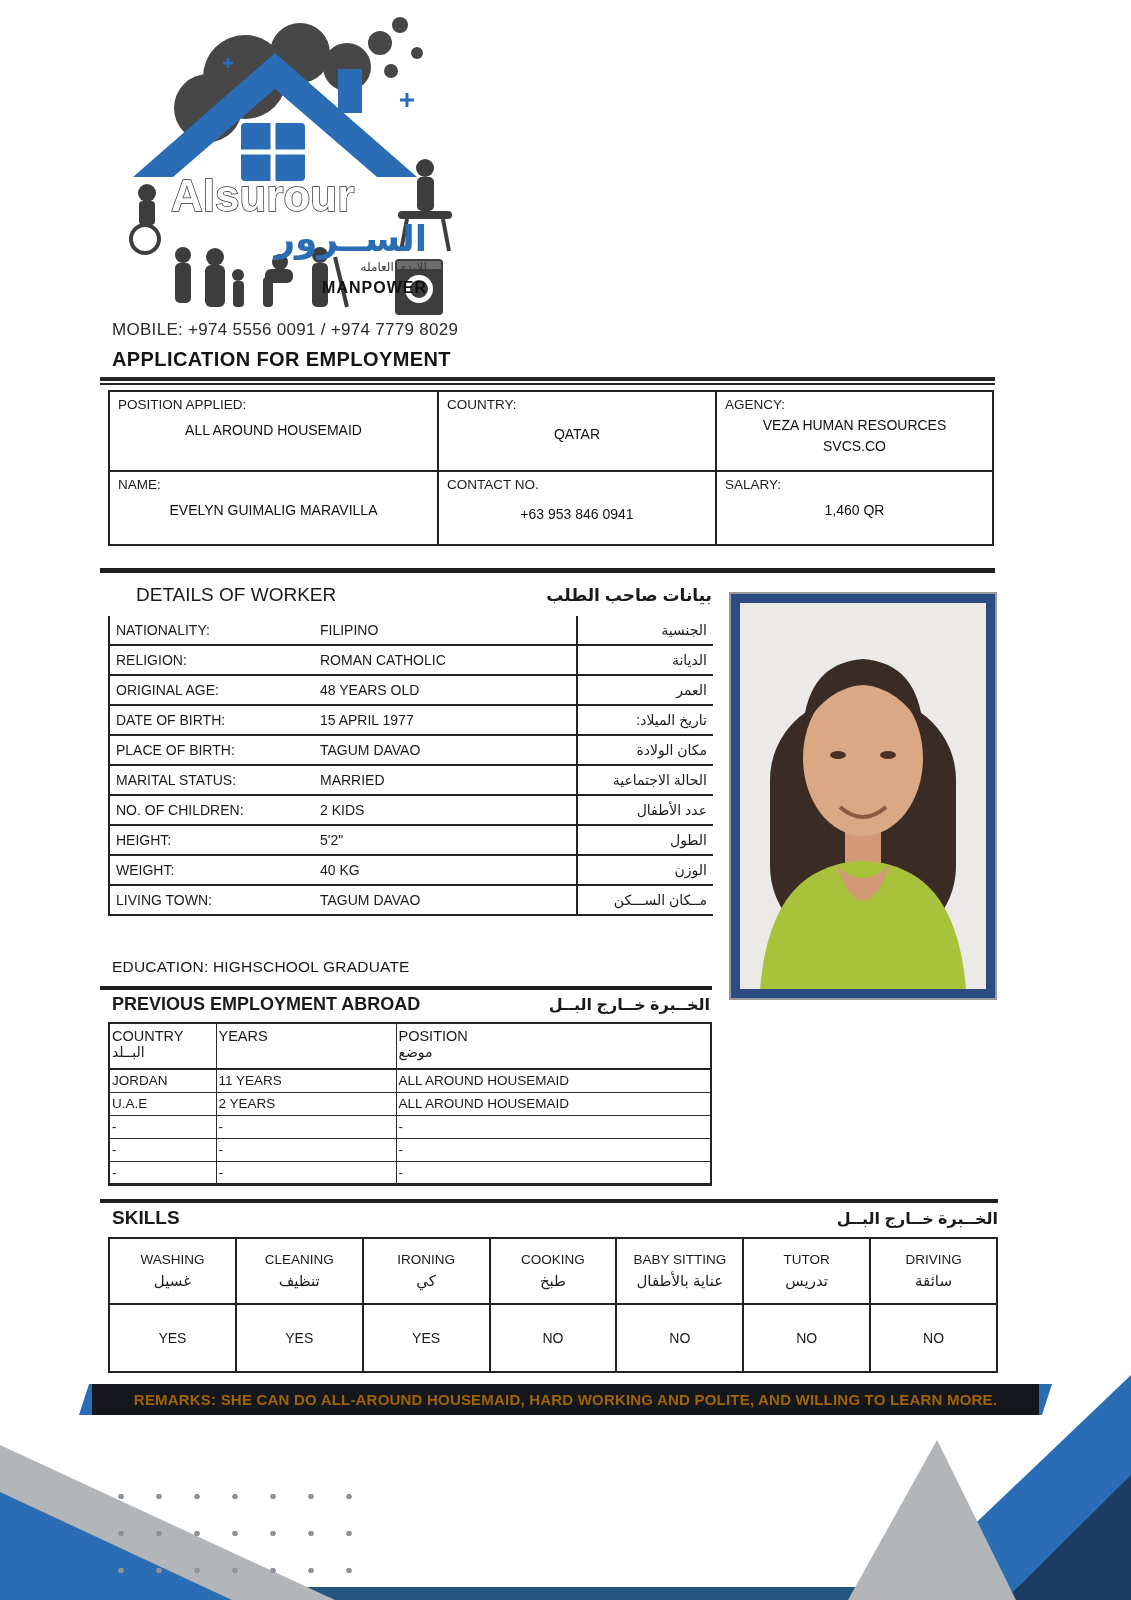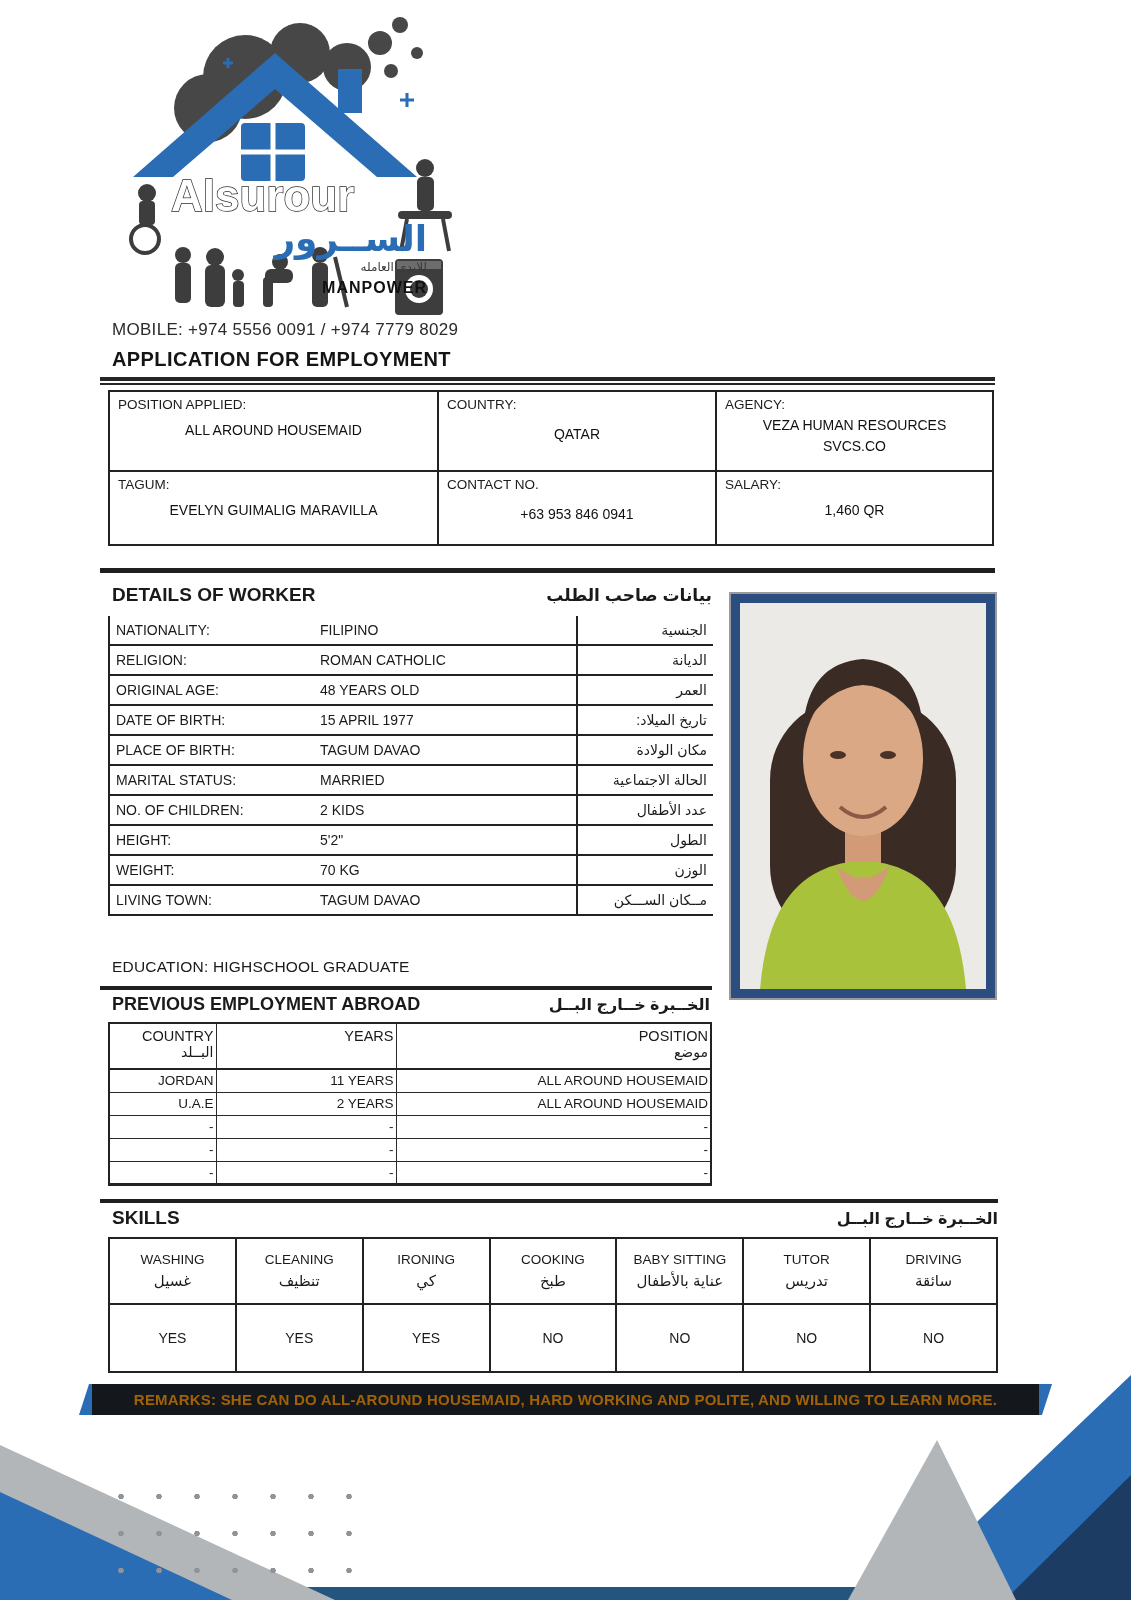--- a/index.html
+++ b/index.html
@@ -24,41 +24,41 @@
   .app-table tr:last-child td { height:74px; }
   .cell-label { font-size:13.5px; color:#1c1c1c; }
   .cell-value { text-align:center; margin-top:10px; font-size:14px; color:#111; }
   .agency-value { max-width:212px; margin:3px auto 0; line-height:1.5; }
   .contact-value { margin-top:14px; }
 
   .section-rule { left:100px; top:568px; width:895px; height:5px; background:#1f1f1f; }
 
   
   .details-head { left:112px; top:584px; width:600px; display:flex; justify-content:space-between; align-items:baseline; }
-  .details-title { font-size:19px; font-weight:700; }
+  .details-title { font-size:19px; font-weight:400;margin-left:24px; }
   .details-title-ar { font-size:17px; font-weight:700; direction:rtl; }
   .details-table { left:108px; top:616px; width:604px; border-collapse:collapse; border-left:2px solid #222; table-layout:fixed; }
   .details-table td { border-bottom:2px solid #222; font-size:14px; padding:6px 6px; height:21.6px; }
   .d-label { width:205px; }
   .d-value { width:263px; }
   .d-arabic { width:136px; border-left:2px solid #222; text-align:right; font-size:15px; direction:rtl; }
   .education-line { left:112px; top:958px; font-size:15.5px; letter-spacing:.2px; }
 
   
   .photo-frame { left:731px; top:594px; width:264px; height:404px; border:9px solid #2b4d80;
                  box-shadow:0 0 0 2px #9a9a9a; background:#e9e5e0; overflow:hidden; }
   .photo-frame svg { display:block; width:100%; height:100%; }
 
   
   .emp-rule { left:100px; top:986px; width:612px; height:4px; background:#1f1f1f; }
   .emp-head { left:112px; top:994px; width:598px; display:flex; justify-content:space-between; align-items:baseline; }
   .emp-title { font-size:18px; font-weight:700; }
   .emp-title-ar { font-size:16px; font-weight:700; direction:rtl; }
   .emp-table { left:108px; top:1022px; width:602px; border-collapse:collapse; table-layout:fixed; border:2px solid #222; border-bottom:3px solid #222; }
-  .emp-table td { border:1.5px solid #2a2a2a; text-align:right; font-size:13.5px; padding:2px; }
+  .emp-table td { border:1.5px solid #2a2a2a; text-align:left; font-size:13.5px; padding:2px; }
   .emp-table .hrow td { border-bottom:2.5px solid #222; height:46px; vertical-align:top; padding-top:4px; }
   .emp-h-name { font-size:14.5px; }
   .emp-h-ar { font-size:14px; direction:rtl; }
   .emp-table .drow td { height:23px; }
 
   
   .lang-table { left:738px; top:1013px; width:260px; border-collapse:collapse; table-layout:fixed; }
   .lang-table td { border:2px solid #222; text-align:center; font-size:14.5px; }
   .lang-table tr:first-child td { height:90px; }
   .lang-table tr:last-child td { height:86px; }
@@ -181,21 +181,21 @@
         <div class="cell-label">COUNTRY:</div>
         <div class="cell-value contact-value">QATAR</div>
       </td>
       <td>
         <div class="cell-label">AGENCY:</div>
         <div class="cell-value agency-value">VEZA HUMAN RESOURCES SVCS.CO</div>
       </td>
     </tr>
     <tr>
       <td>
-        <div class="cell-label">TAGUM:</div>
+        <div class="cell-label">NAME:</div>
         <div class="cell-value">EVELYN GUIMALIG MARAVILLA</div>
       </td>
       <td>
         <div class="cell-label">CONTACT NO.</div>
         <div class="cell-value contact-value">+63 953 846 0941</div>
       </td>
       <td>
         <div class="cell-label">SALARY:</div>
         <div class="cell-value">1,460 QR</div>
       </td>
@@ -247,21 +247,21 @@
       <td class="d-value">2 KIDS</td>
       <td class="d-arabic">عدد الأطفال</td>
     </tr>
     <tr>
       <td class="d-label">HEIGHT:</td>
       <td class="d-value">5'2"</td>
       <td class="d-arabic">الطول</td>
     </tr>
     <tr>
       <td class="d-label">WEIGHT:</td>
-      <td class="d-value">70 KG</td>
+      <td class="d-value">40 KG</td>
       <td class="d-arabic">الوزن</td>
     </tr>
     <tr>
       <td class="d-label">LIVING TOWN:</td>
       <td class="d-value">TAGUM DAVAO</td>
       <td class="d-arabic">مــكان الســـكن</td>
     </tr>
   </tbody>
     </table>
 

